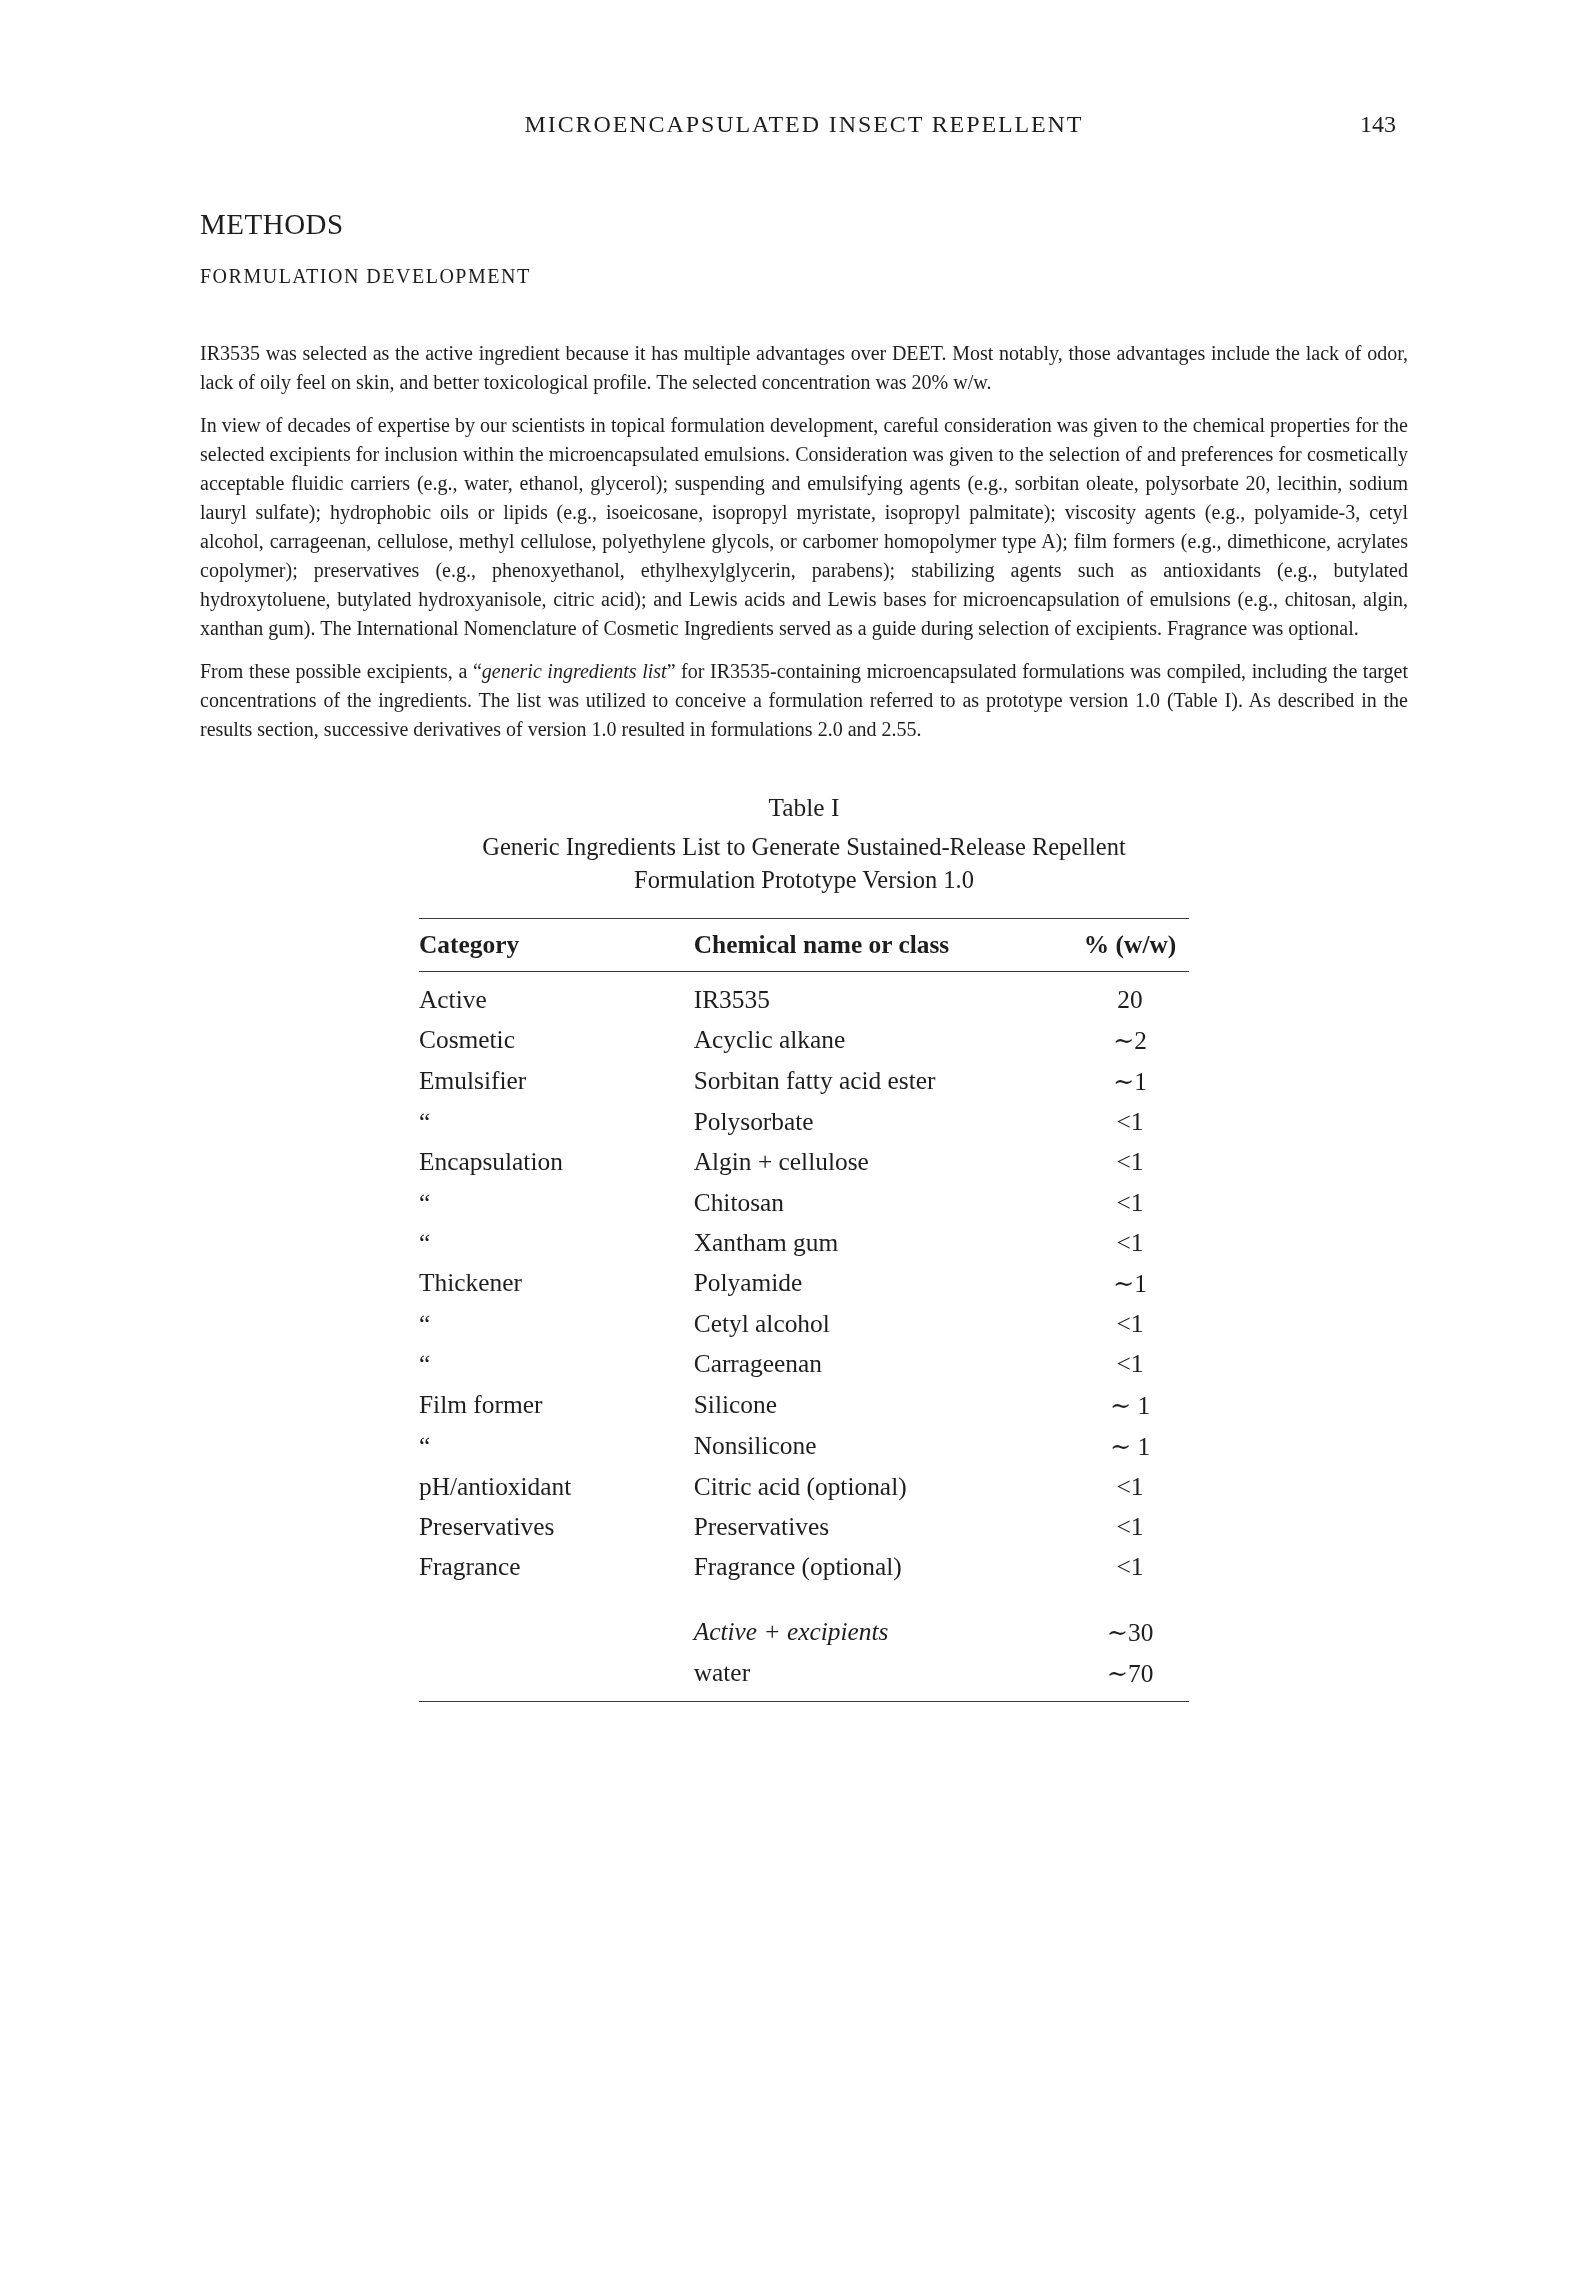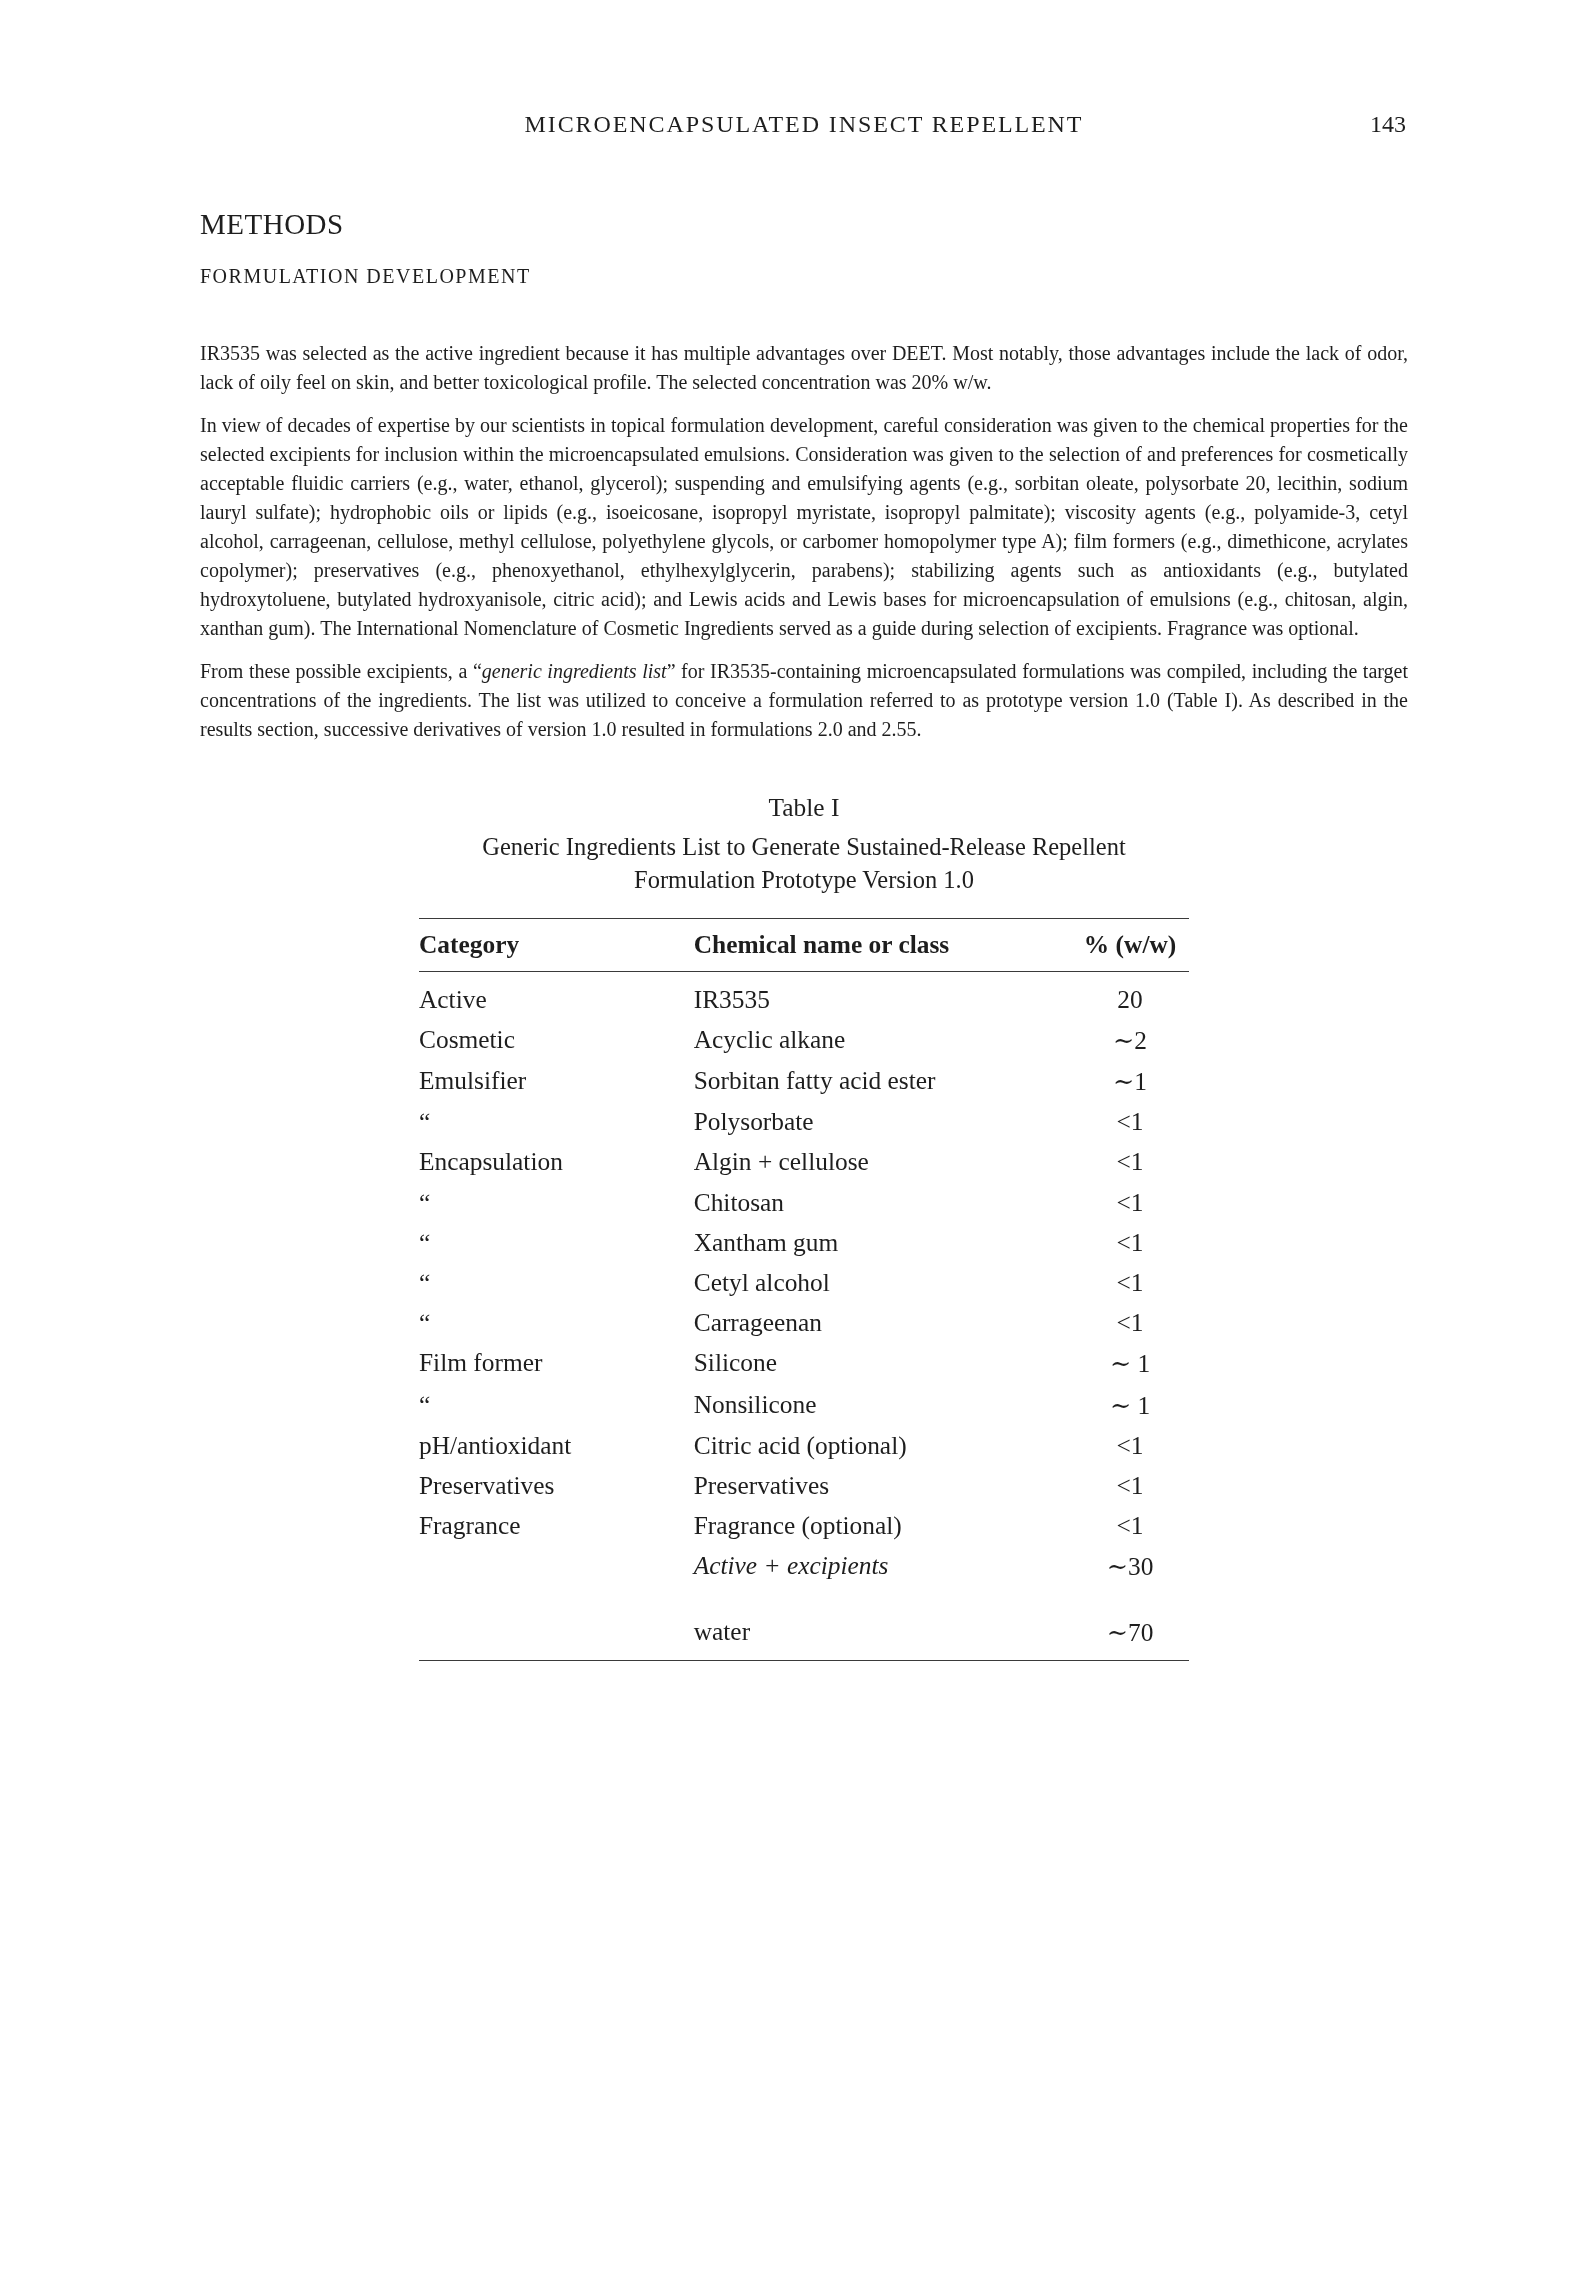--- a/index.html
+++ b/index.html
@@ -7,21 +7,21 @@
   body {
     width:1589px; height:2295px;
     font-family:"Liberation Serif","DejaVu Serif",serif;
     color:#1e1e1e;
     position:relative;
     overflow:hidden;
   }
   .page { width:1589px; height:2295px; padding:111px 181px 0 200px; background:#ffffff; }
 
   .running-head { position:relative; text-align:center; font-size:24px; letter-spacing:1.9px; margin-bottom:70px; }
-  .rh-page { position:absolute; right:2px; top:0; letter-spacing:0; }
+  .rh-page { position:absolute; right:12px; top:0; letter-spacing:0; }
 
   .methods { font-size:29px; font-weight:400; letter-spacing:0.5px; margin-bottom:24px; }
   .subsection { font-size:20px; font-weight:400; letter-spacing:1.5px; margin-bottom:51px; }
 
   .body-para { font-size:20px; line-height:1.45; text-align:justify; margin-bottom:14px; }
   .body-para em { font-style:italic; }
 
   .table-block { width:770px; margin:49px auto 0; }
   .table-title { text-align:center; font-size:25.4px; margin-bottom:7.5px; }
   .table-caption { text-align:center; font-size:24.5px; line-height:1.38; margin-bottom:21px; }
@@ -102,20 +102,25 @@
             <td class="col0">“</td>
             <td class="col1">Chitosan</td>
             <td class="col2">&lt;1</td>
           </tr>
           <tr>
             <td class="col0">“</td>
             <td class="col1">Xantham gum</td>
             <td class="col2">&lt;1</td>
           </tr>
           <tr>
+            <td class="col0">Thickener</td>
+            <td class="col1">Polyamide</td>
+            <td class="col2">∼1</td>
+          </tr>
+          <tr>
             <td class="col0">“</td>
             <td class="col1">Cetyl alcohol</td>
             <td class="col2">&lt;1</td>
           </tr>
           <tr>
             <td class="col0">“</td>
             <td class="col1">Carrageenan</td>
             <td class="col2">&lt;1</td>
           </tr>
           <tr>

